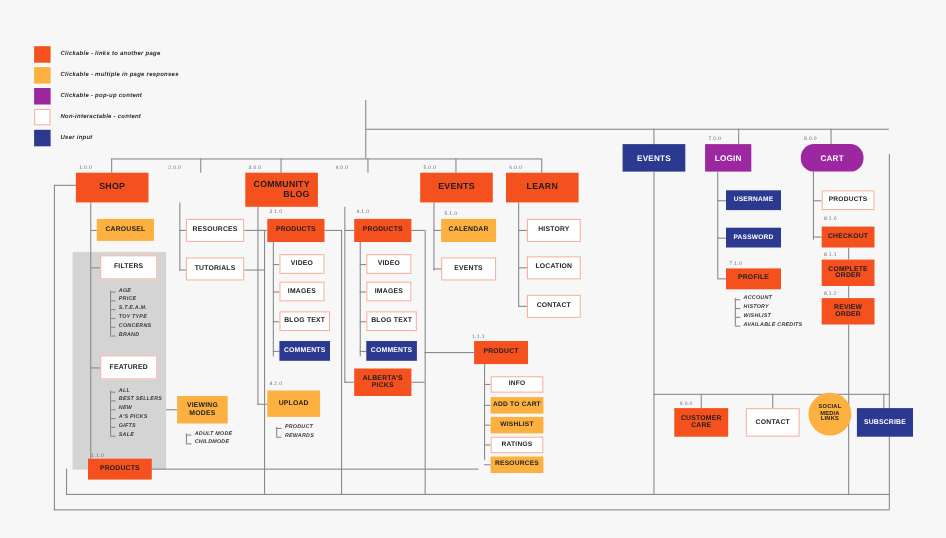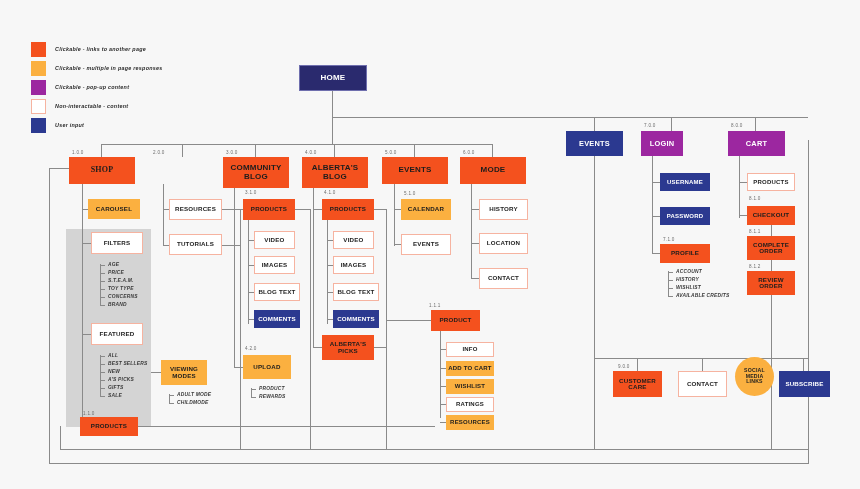--- a/index.html
+++ b/index.html
@@ -109,41 +109,40 @@
   <div class="graypanel" style="left:66px;top:229px;width:85px;height:198px;"></div>
 
   <div class="ln lnv" style="left:49px;top:168px;height:296px;"></div>
   <div class="ln lnh" style="left:49px;top:463px;width:760px;"></div>
   <div class="ln lnv" style="left:808px;top:140px;height:323px;"></div>
   <div class="ln lnh" style="left:49px;top:168px;width:20px;"></div>
 
   <div class="ln lnh" style="left:60px;top:449px;width:749px;"></div>
   <div class="ln lnv" style="left:60px;top:426px;height:24px;"></div>
 
-  <div class="node t-home" style="left:299px;top:65px;width:68px;height:26px;font-size:8px;">HOME</div>
 
   <div class="ln lnv" style="left:332px;top:91px;height:53px;"></div>
 
   <div class="ln lnh" style="left:101px;top:144px;width:391px;"></div>
 
   <div class="ln lnh" style="left:332px;top:117px;width:476px;"></div>
 
   <div class="ln lnv" style="left:101px;top:144px;height:13px;"></div>
   <div class="ln lnv" style="left:182px;top:144px;height:13px;"></div>
   <div class="ln lnv" style="left:255px;top:144px;height:13px;"></div>
   <div class="ln lnv" style="left:334px;top:144px;height:13px;"></div>
   <div class="ln lnv" style="left:414px;top:144px;height:13px;"></div>
   <div class="ln lnv" style="left:492px;top:144px;height:13px;"></div>
 
   <div class="ln lnv" style="left:594px;top:117px;height:14px;"></div>
   <div class="ln lnv" style="left:671px;top:117px;height:14px;"></div>
   <div class="ln lnv" style="left:755px;top:117px;height:14px;"></div>
 
   <div class="tag" style="left:72px;top:150px;">1.0.0</div>
-  <div class="node t-orange" style="left:69px;top:157px;width:66px;height:27px;font-size:8px;font-family:Liberation Serif, serif;">SHOP</div>
+  <div class="node t-orange" style="left:69px;top:157px;width:66px;height:27px;font-size:8px;">SHOP</div>
 
   <div class="ln lnv" style="left:82px;top:184px;height:242px;"></div>
 
   <div class="ln lnh" style="left:82px;top:209px;width:6px;"></div>
   <div class="node t-amber" style="left:88px;top:199px;width:52px;height:20px;font-size:6.2px;">CAROUSEL</div>
 
   <div class="ln lnh" style="left:82px;top:243px;width:9px;"></div>
   <div class="node t-white" style="left:91px;top:232px;width:52px;height:22px;font-size:6.2px;">FILTERS</div>
 
   <div class="leaflist" style="left:100px;top:261px;">
@@ -180,21 +179,21 @@
   <div class="node t-white" style="left:169px;top:199px;width:53px;height:21px;font-size:6.2px;">RESOURCES</div>
 
   <div class="ln lnh" style="left:163px;top:245px;width:6px;"></div>
   <div class="node t-white" style="left:169px;top:234px;width:53px;height:21px;font-size:6.2px;">TUTORIALS</div>
 
   <div class="ln lnh" style="left:222px;top:209px;width:18px;"></div>
   <div class="ln lnh" style="left:222px;top:245px;width:18px;"></div>
   <div class="ln lnv" style="left:240px;top:209px;height:240px;"></div>
 
   <div class="tag" style="left:226px;top:150px;">3.0.0</div>
-  <div class="node t-orange" style="left:223px;top:157px;width:66px;height:31px;font-size:8px;padding:0 16px;">COMMUNITY BLOG</div>
+  <div class="node t-orange" style="left:223px;top:157px;width:66px;height:31px;font-size:8px;padding:0 16px;text-align:right;">COMMUNITY BLOG</div>
 
   <div class="ln lnv" style="left:234px;top:188px;height:180px;"></div>
 
   <div class="tag" style="left:245px;top:190px;">3.1.0</div>
   <div class="ln lnh" style="left:234px;top:209px;width:9px;"></div>
   <div class="node t-orange" style="left:243px;top:199px;width:52px;height:21px;font-size:6.2px;">PRODUCTS</div>
 
   <div class="ln lnv" style="left:248px;top:220px;height:104px;"></div>
   <div class="ln lnh" style="left:248px;top:240px;width:6px;"></div>
   <div class="node t-white" style="left:254px;top:231px;width:41px;height:18px;font-size:6.2px;">VIDEO</div>
@@ -217,21 +216,20 @@
   <div class="node t-amber" style="left:161px;top:360px;width:46px;height:25px;font-size:6.2px;padding:0 2px;">VIEWING MODES</div>
   <div class="leaflist" style="left:169px;top:391px;">
     <div class="leaf">ADULT MODE</div>
     <div class="leaf">CHILDMODE</div>
   </div>
 
   <div class="ln lnh" style="left:295px;top:209px;width:15px;"></div>
   <div class="ln lnv" style="left:310px;top:209px;height:240px;"></div>
 
   <div class="tag" style="left:305px;top:150px;">4.0.0</div>
-  <div class="node t-orange" style="left:302px;top:157px;width:66px;height:31px;font-size:8px;padding:0 3px;">ALBERTA'S BLOG</div>
 
   <div class="ln lnv" style="left:313px;top:188px;height:160px;"></div>
 
   <div class="tag" style="left:324px;top:190px;">4.1.0</div>
   <div class="ln lnh" style="left:313px;top:209px;width:9px;"></div>
   <div class="node t-orange" style="left:322px;top:199px;width:52px;height:21px;font-size:6.2px;">PRODUCTS</div>
 
   <div class="ln lnv" style="left:327px;top:220px;height:104px;"></div>
   <div class="ln lnh" style="left:327px;top:240px;width:6px;"></div>
   <div class="node t-white" style="left:333px;top:231px;width:41px;height:18px;font-size:6.2px;">VIDEO</div>
@@ -255,21 +253,21 @@
   <div class="node t-orange" style="left:382px;top:157px;width:66px;height:27px;font-size:8px;">EVENTS</div>
 
   <div class="ln lnv" style="left:394px;top:184px;height:62px;"></div>
   <div class="tag" style="left:404px;top:191px;">5.1.0</div>
   <div class="ln lnh" style="left:394px;top:209px;width:7px;"></div>
   <div class="node t-amber" style="left:401px;top:199px;width:50px;height:21px;font-size:6.2px;">CALENDAR</div>
   <div class="ln lnh" style="left:394px;top:244px;width:7px;"></div>
   <div class="node t-white" style="left:401px;top:234px;width:50px;height:21px;font-size:6.2px;">EVENTS</div>
 
   <div class="tag" style="left:463px;top:150px;">6.0.0</div>
-  <div class="node t-orange" style="left:460px;top:157px;width:66px;height:27px;font-size:8px;">MODE</div>
+  <div class="node t-orange" style="left:460px;top:157px;width:66px;height:27px;font-size:8px;">LEARN</div>
 
   <div class="ln lnv" style="left:471px;top:184px;height:95px;"></div>
   <div class="ln lnh" style="left:471px;top:209px;width:8px;"></div>
   <div class="node t-white" style="left:479px;top:199px;width:49px;height:21px;font-size:6.2px;">HISTORY</div>
   <div class="ln lnh" style="left:471px;top:243px;width:8px;"></div>
   <div class="node t-white" style="left:479px;top:233px;width:49px;height:21px;font-size:6.2px;">LOCATION</div>
   <div class="ln lnh" style="left:471px;top:278px;width:8px;"></div>
   <div class="node t-white" style="left:479px;top:268px;width:49px;height:21px;font-size:6.2px;">CONTACT</div>
 
   <div class="tag" style="left:429px;top:303px;">1.1.1</div>
@@ -303,21 +301,21 @@
   <div class="ln lnh" style="left:652px;top:253px;width:8px;"></div>
   <div class="node t-orange" style="left:660px;top:244px;width:50px;height:19px;font-size:6.2px;">PROFILE</div>
   <div class="leaflist" style="left:668px;top:268px;">
     <div class="leaf">ACCOUNT</div>
     <div class="leaf">HISTORY</div>
     <div class="leaf">WISHLIST</div>
     <div class="leaf">AVAILABLE CREDITS</div>
   </div>
 
   <div class="tag" style="left:731px;top:123px;">8.0.0</div>
-  <div class="node t-purple" style="left:728px;top:131px;width:57px;height:25px;font-size:7.4px;">CART</div>
+  <div class="node t-purple" style="left:728px;top:131px;width:57px;height:25px;font-size:7.4px;border-radius:12px;">CART</div>
 
   <div class="ln lnv" style="left:739px;top:156px;height:62px;"></div>
   <div class="ln lnh" style="left:739px;top:182px;width:8px;"></div>
   <div class="node t-white" style="left:747px;top:173px;width:48px;height:18px;font-size:6px;">PRODUCTS</div>
 
   <div class="tag" style="left:749px;top:196px;">8.1.0</div>
   <div class="ln lnh" style="left:739px;top:215px;width:8px;"></div>
   <div class="node t-orange" style="left:747px;top:206px;width:48px;height:19px;font-size:6.2px;">CHECKOUT</div>
 
   <div class="tag" style="left:749px;top:229px;">8.1.1</div>

